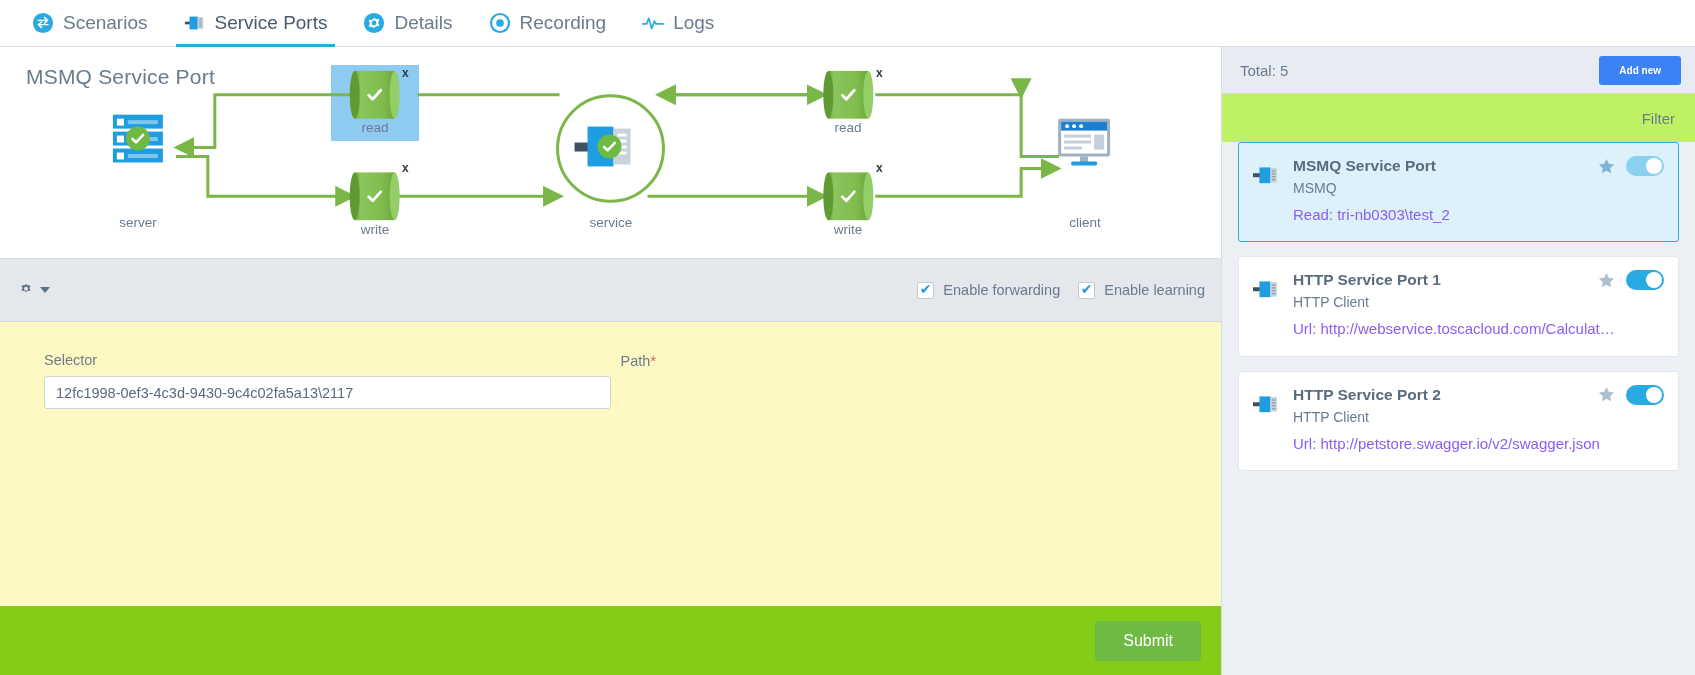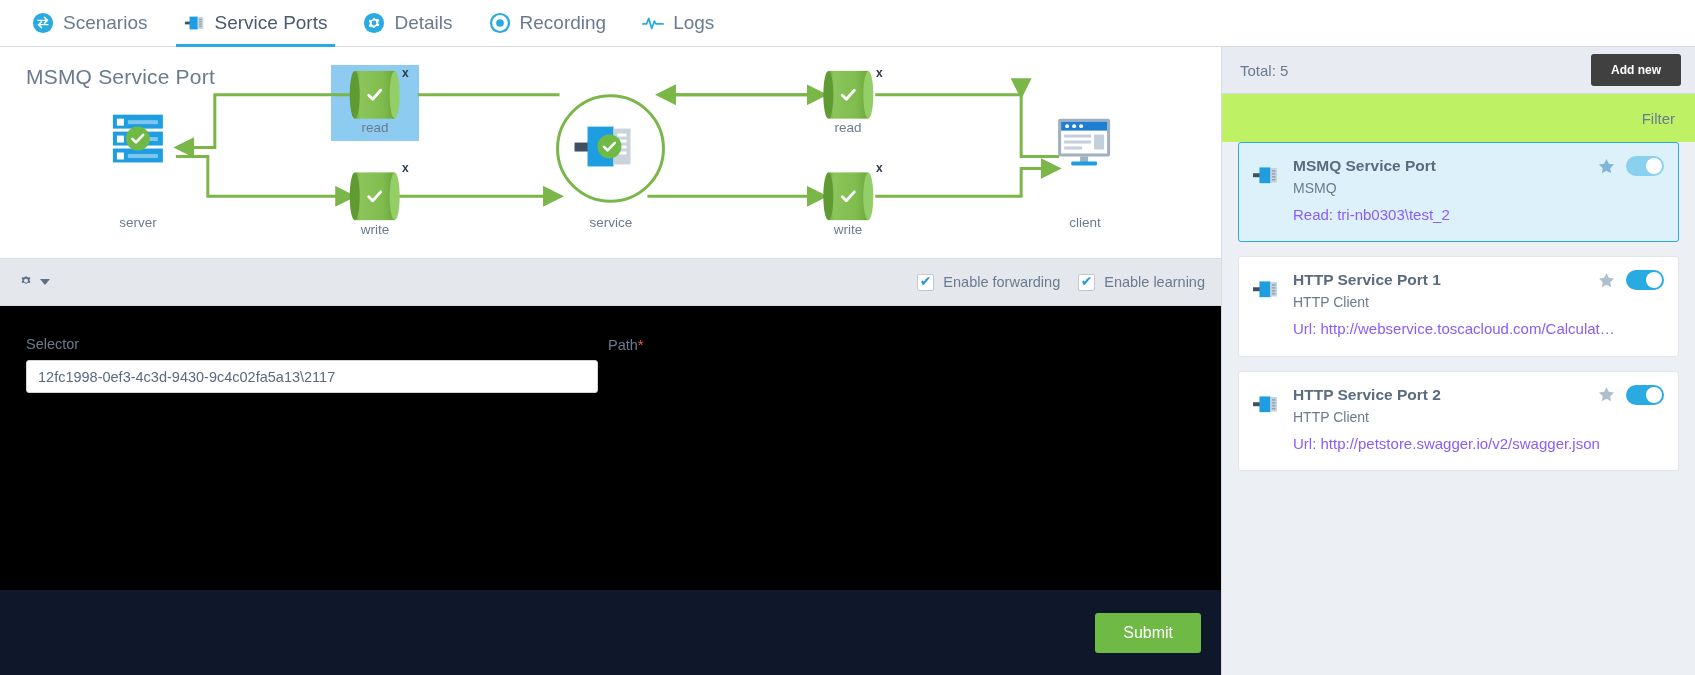--- a/index.html
+++ b/index.html
@@ -55,75 +55,75 @@
   }
   .xmark {
     position: absolute; font-size: 12px; font-weight: bold; color: #2d3a4a;
   }
   .sel-box {
     position: absolute; background: #8ecbf0; border: none;
   }
 
   
   .optbar {
-    height: 47px; background: #e4e8ec; border-bottom: 1px solid #d3d8de;
+    height: 63px; background: #e4e8ec; border-bottom: 1px solid #d3d8de;
     display: flex; align-items: center; padding: 0 16px; flex: none;
   }
   .gear-btn { display: flex; align-items: center; gap: 4px; cursor: pointer; }
   .gear-btn svg { width: 20px; height: 20px; }
   .caret { width: 0; height: 0; border-left: 5px solid transparent; border-right: 5px solid transparent; border-top: 6px solid #5f7084; }
   .opt-right { margin-left: auto; display: flex; align-items: center; gap: 18px; }
   .chkwrap { display: flex; align-items: center; gap: 9px; cursor: pointer; }
   .chk {
     width: 17px; height: 17px; background: #fff; border: 1px solid #c2c9d1;
     border-radius: 2px; position: relative; flex: none;
   }
   .chk::after {
     content: "✔"; position: absolute; left: 1.5px; top: -2px;
     font-size: 14px; color: #2196e3; line-height: 17px;
   }
   .chklabel { font-size: 14.5px; color: #6a7b8f; }
 
   
   .form {
-    flex: 1; background: #000000; padding: 30px 30px 0 26px;
+    flex: 1; background: #fef9c3; padding: 30px 30px 0 44px;
     display: flex; gap: 10px; align-items: flex-start; min-height: 0;
   }
   .field { display: flex; flex-direction: column; }
   .field.selector { width: 572px; }
   .field.path { width: 576px; }
   .flabel { font-size: 14.5px; color: #6a7b8f; margin-bottom: 8px; }
   .req { color: #e8604c; font-size: 15px; }
   .finput {
     height: 33px; background: #fff; border: 1px solid #ccd3da; border-radius: 3px;
     display: flex; align-items: center; padding: 0 11px;
     font-size: 14.5px; color: #5a6b80;
   }
 
   
   .footer {
-    height: 85px; background: #0f172a; flex: none;
+    height: 69px; background: #84cc16; flex: none;
     display: flex; align-items: center; justify-content: flex-end;
     padding-right: 20px;
   }
   .submit-btn {
     background: #6fba44; color: #fff; border: none; border-radius: 3px;
     font-size: 16px; font-family: "Liberation Sans", sans-serif;
     padding: 11px 28px; cursor: pointer;
   }
 
   
   .rp-head {
     height: 47px; background: #e8ecf2; border-bottom: 1px solid #d3d8de;
     display: flex; align-items: center; padding: 0 14px 0 18px; flex: none;
   }
   .rp-total { font-size: 15px; color: #6a7b8f; }
   .addnew {
-    margin-left: auto; background: #404040; color: #fff; border: none;
-    border-radius: 3px; font-size: 12px; font-weight: bold;
+    margin-left: auto; background: #3b82f6; color: #fff; border: none;
+    border-radius: 3px; font-size: 10px; font-weight: bold;
     font-family: "Liberation Sans", sans-serif; padding: 9px 20px; cursor: pointer;
   }
   .rp-filter {
     height: 48px; background: #bef264; display: flex; align-items: center;
     justify-content: flex-end; padding-right: 20px; flex: none;
     font-size: 15px; color: #6a7b8f; cursor: pointer;
   }
   .rp-list { flex: 1; padding: 0 16px; overflow: hidden; background: #eceff4; }
   .card {
     background: #fff; border: 1px solid #e2e6eb; border-radius: 3px;

